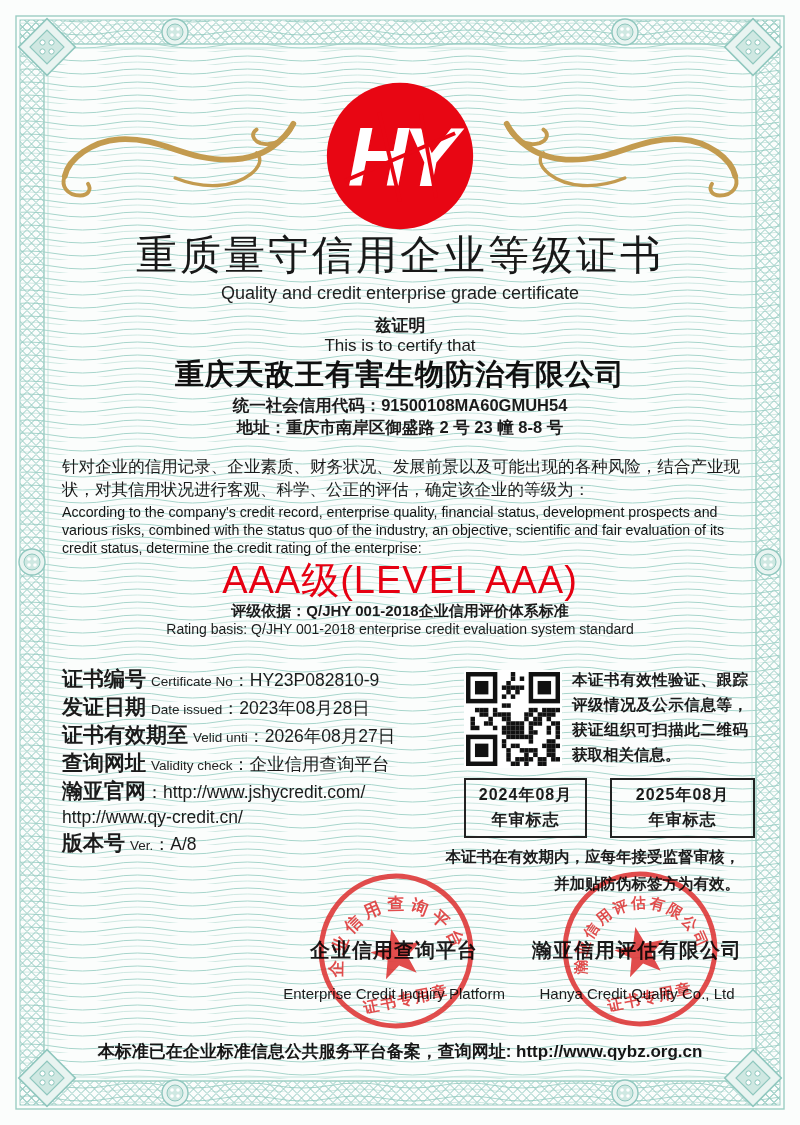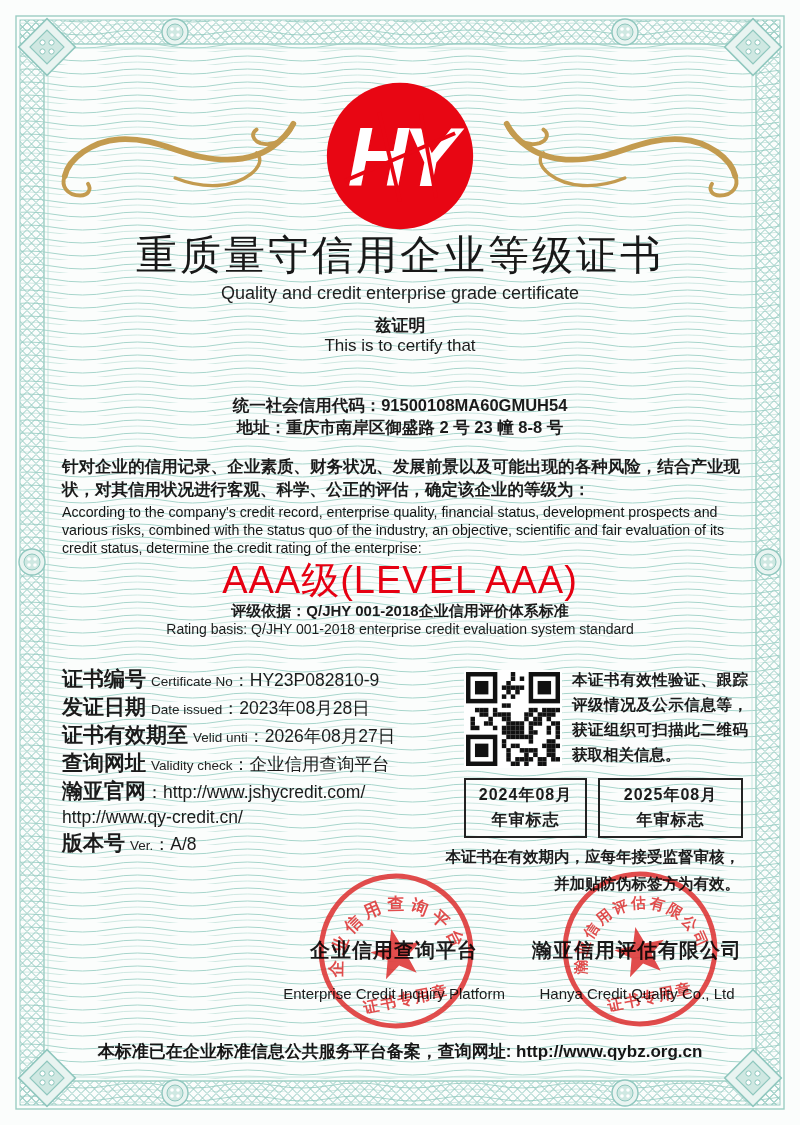--- a/index.html
+++ b/index.html
@@ -15,35 +15,35 @@
   .fl-left{left:56px}
   .fl-right{right:56px;transform:scaleX(-1)}
   .title{top:228px;font-size:41px;font-weight:400;letter-spacing:3px;color:#181818;margin:0}
   .subtitle{top:283px;font-size:18px;font-weight:500;color:#1e1e1e}
   .certify-cn{top:314px;font-size:17px;font-weight:600}
   .certify-en{top:336px;font-size:17px}
   .company{top:355px;font-size:29px;font-weight:800;letter-spacing:1px;color:#101010}
   .credit-code{top:395px;font-size:16.5px;font-weight:600}
   .address{top:417px;font-size:16.5px;font-weight:600}
   .para{left:62px;width:678px}
-  .para-cn{top:455px;font-size:16.5px;font-weight:700;line-height:1.42;text-align:justify}
+  .para-cn{top:455px;font-size:16.5px;font-weight:400;line-height:1.42;text-align:justify}
   .para-en{top:504px;font-size:14.2px;line-height:1.26;color:#141414}
   .grade{top:555px;font-size:38px;font-weight:400;color:#e60012;letter-spacing:1px}
   .rating-cn{top:602px;font-size:15px;font-weight:600}
   .rating-en{top:621px;font-size:14px}
   .details{left:62px;top:666px}
   .detail-line{line-height:25px;white-space:nowrap}
   .d-cn{font-size:21px;font-weight:700}
   .d-en{font-size:13.5px;margin-left:5px;color:#222}
   .d-sep{font-size:17px}
   .d-val{font-size:17.5px;font-weight:500}
   .d-cn:empty,.d-en:empty,.d-sep:empty{display:none}
   .qr{left:464px;top:670px;width:98px;height:98px;background:#fff}
   .qr-note{left:572px;top:667px;width:176px;font-size:15.5px;font-weight:600;line-height:1.62;text-align:justify}
-  .year-boxes{left:464px;top:778px;display:flex;gap:11px}
+  .year-boxes{left:464px;top:778px;display:flex;gap:23px}
   .year-box{border:2.5px solid #232323;padding:3px 0;text-align:center;font-size:16px;font-weight:700;line-height:1.55;letter-spacing:1px}
   .year-box.b1{width:119px}
   .year-box.b2{width:141px}
   .supervision{right:60px;top:843px;text-align:right;font-size:15.5px;font-weight:600;line-height:1.75;white-space:nowrap}
   .sig{top:937px;text-align:center;z-index:1}
   .sig-left{left:272px;width:244px}
   .sig-right{left:512px;width:250px}
   .sig-cn{font-size:20px;font-weight:700;letter-spacing:1px}
   .sig-en{font-size:15px;margin-top:21px}
   .seal{position:absolute;width:164px;height:164px;mix-blend-mode:multiply;opacity:.88;z-index:2}
@@ -128,20 +128,21 @@
       <line x1="22" y1="106" x2="138" y2="56"></line>
       <line x1="58" y1="34" x2="80" y2="128"></line>
       <line x1="102" y1="36" x2="118" y2="124"></line>
     </g>
   </svg>
 
   <h1 class="abs cx title">重质量守信用企业等级证书</h1>
   <div class="abs cx subtitle">Quality and credit enterprise grade certificate</div>
   <div class="abs cx certify-cn">兹证明</div>
   <div class="abs cx certify-en">This is to certify that</div>
+  <div class="abs cx company">重庆天敌王有害生物防治有限公司</div>
   <div class="abs cx credit-code">统一社会信用代码：91500108MA60GMUH54</div>
   <div class="abs cx address">地址：重庆市南岸区御盛路 2 号 23 幢 8-8 号</div>
 
   <div class="abs para para-cn">针对企业的信用记录、企业素质、财务状况、发展前景以及可能出现的各种风险，结合产业现状，对其信用状况进行客观、科学、公正的评估，确定该企业的等级为：</div>
   <div class="abs para para-en">According to the company's credit record, enterprise quality, financial status, development prospects and various risks, combined with the status quo of the industry, an objective, scientific and fair evaluation of its credit status, determine the credit rating of the enterprise:</div>
 
   <div class="abs cx grade">AAA级(LEVEL AAA)</div>
   <div class="abs cx rating-cn">评级依据：Q/JHY 001-2018企业信用评价体系标准</div>
   <div class="abs cx rating-en">Rating basis: Q/JHY 001-2018 enterprise credit evaluation system standard</div>
 

